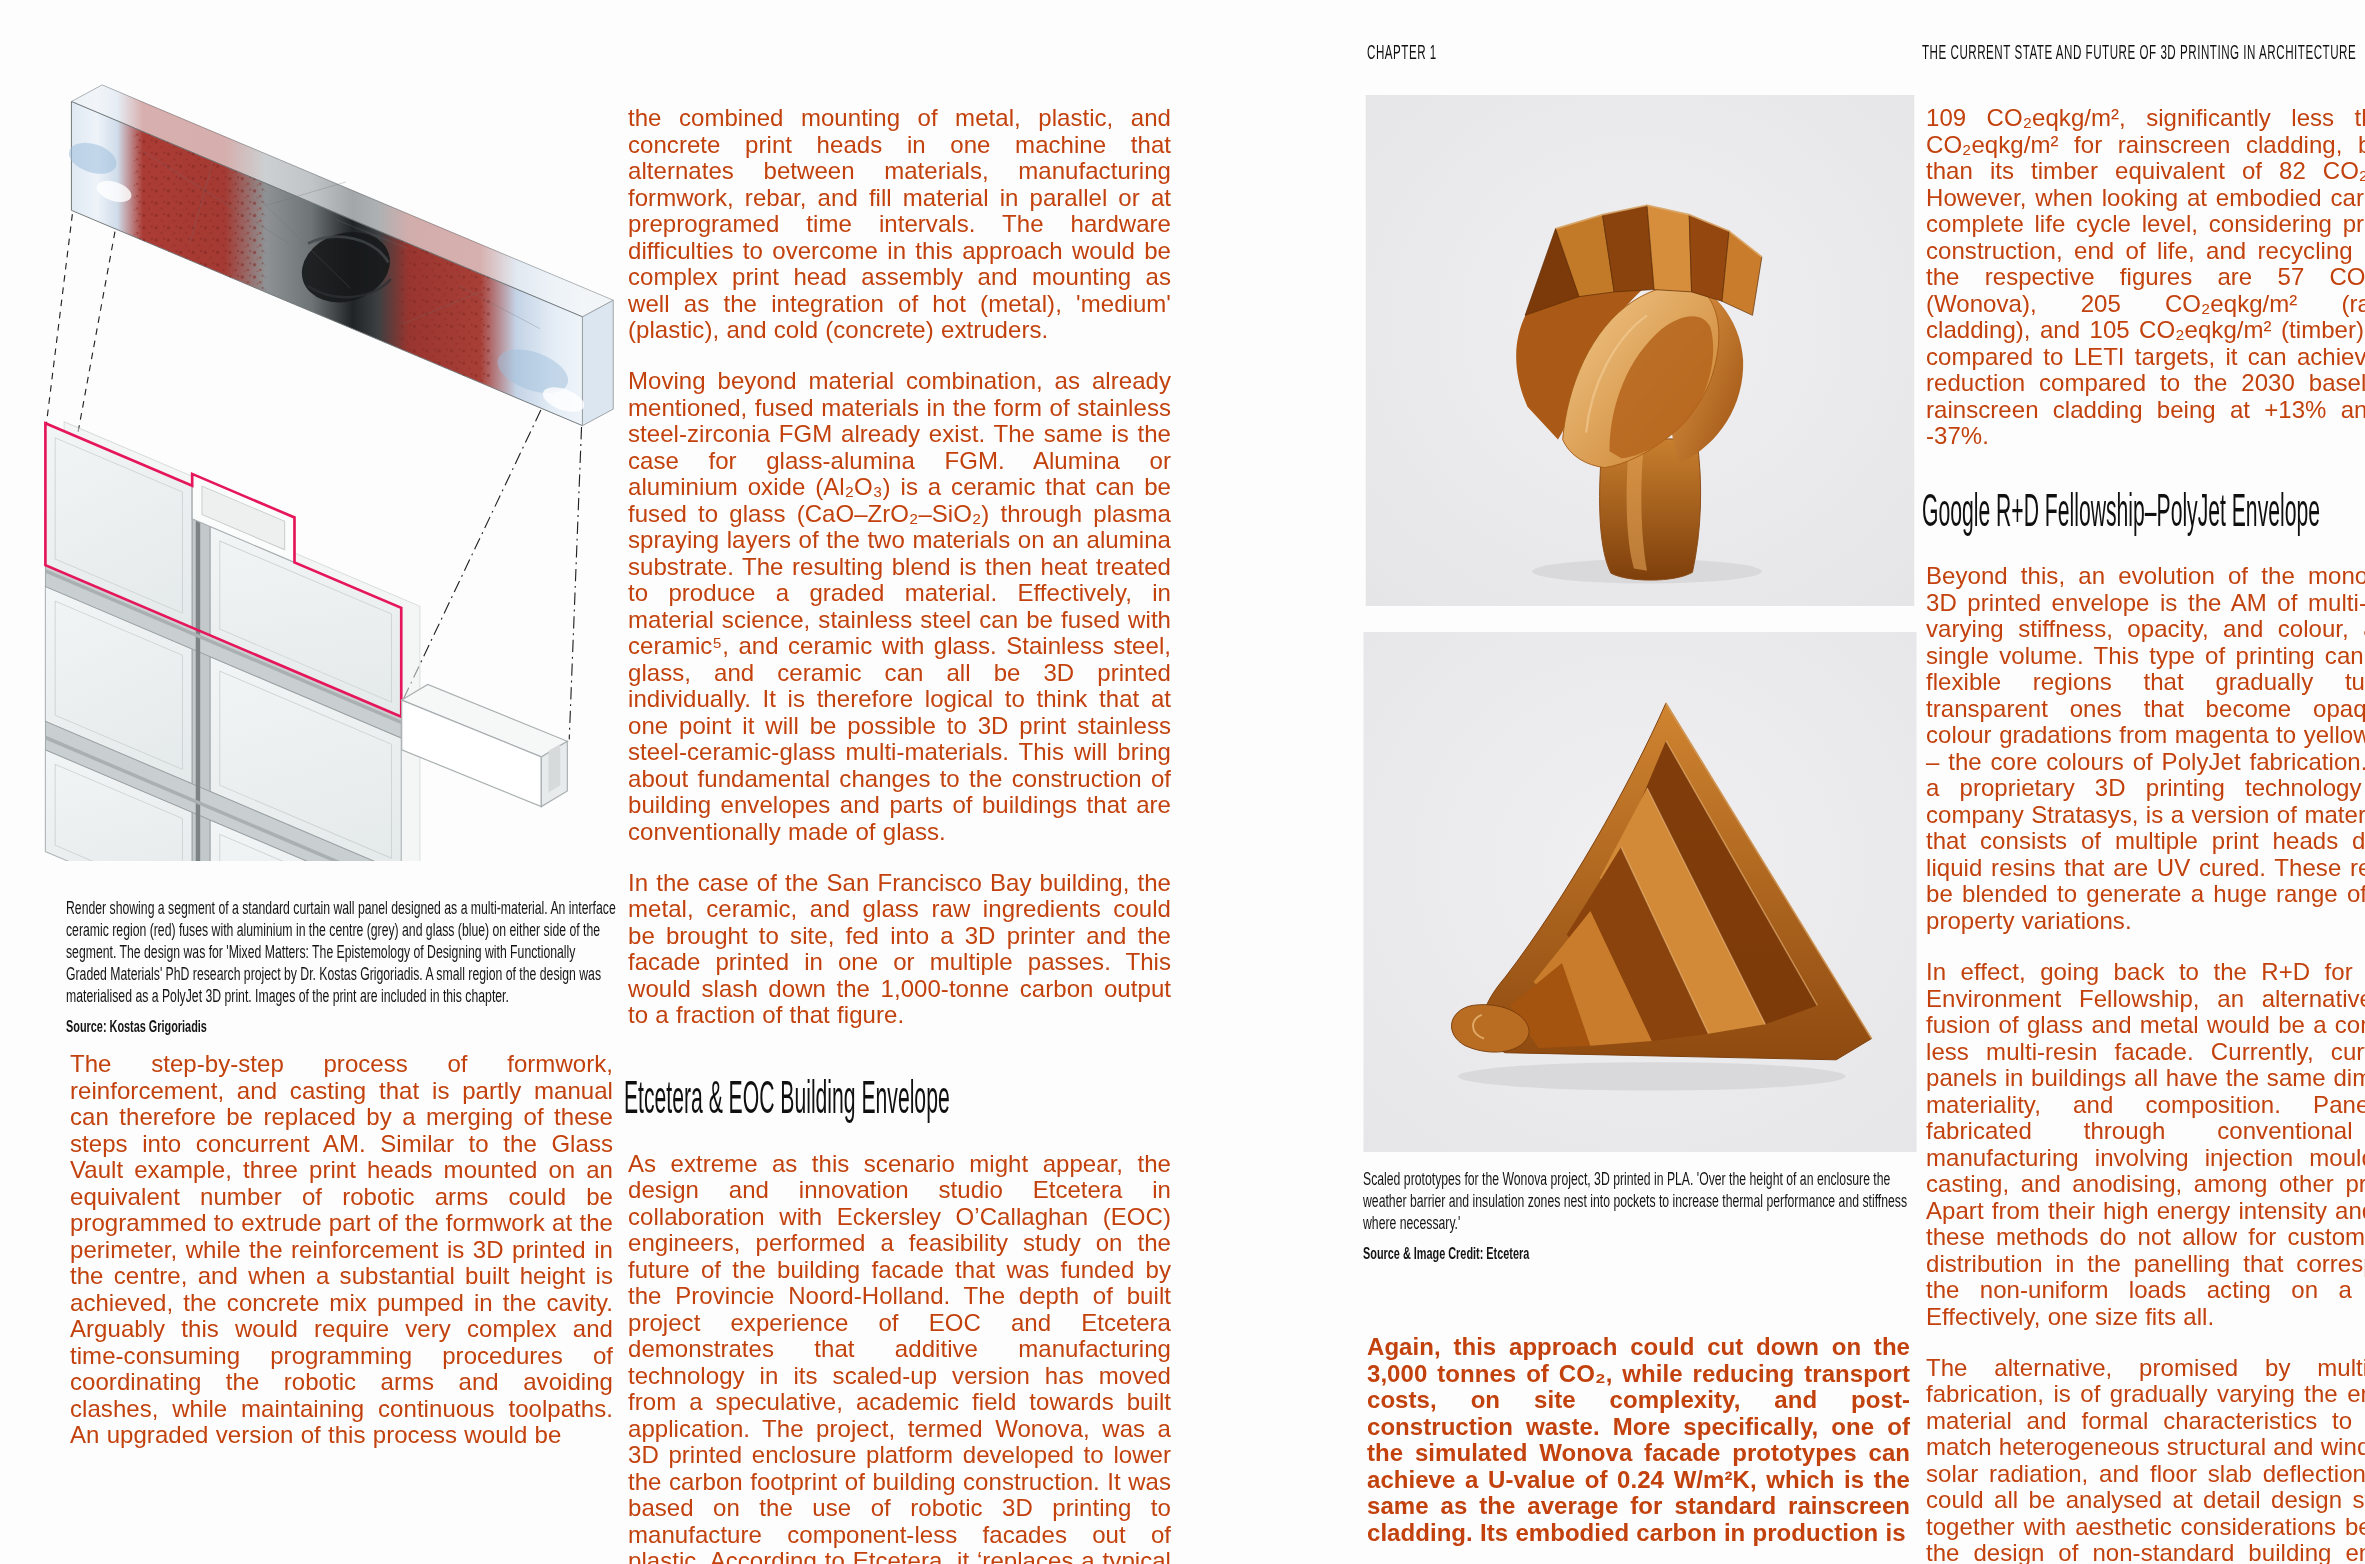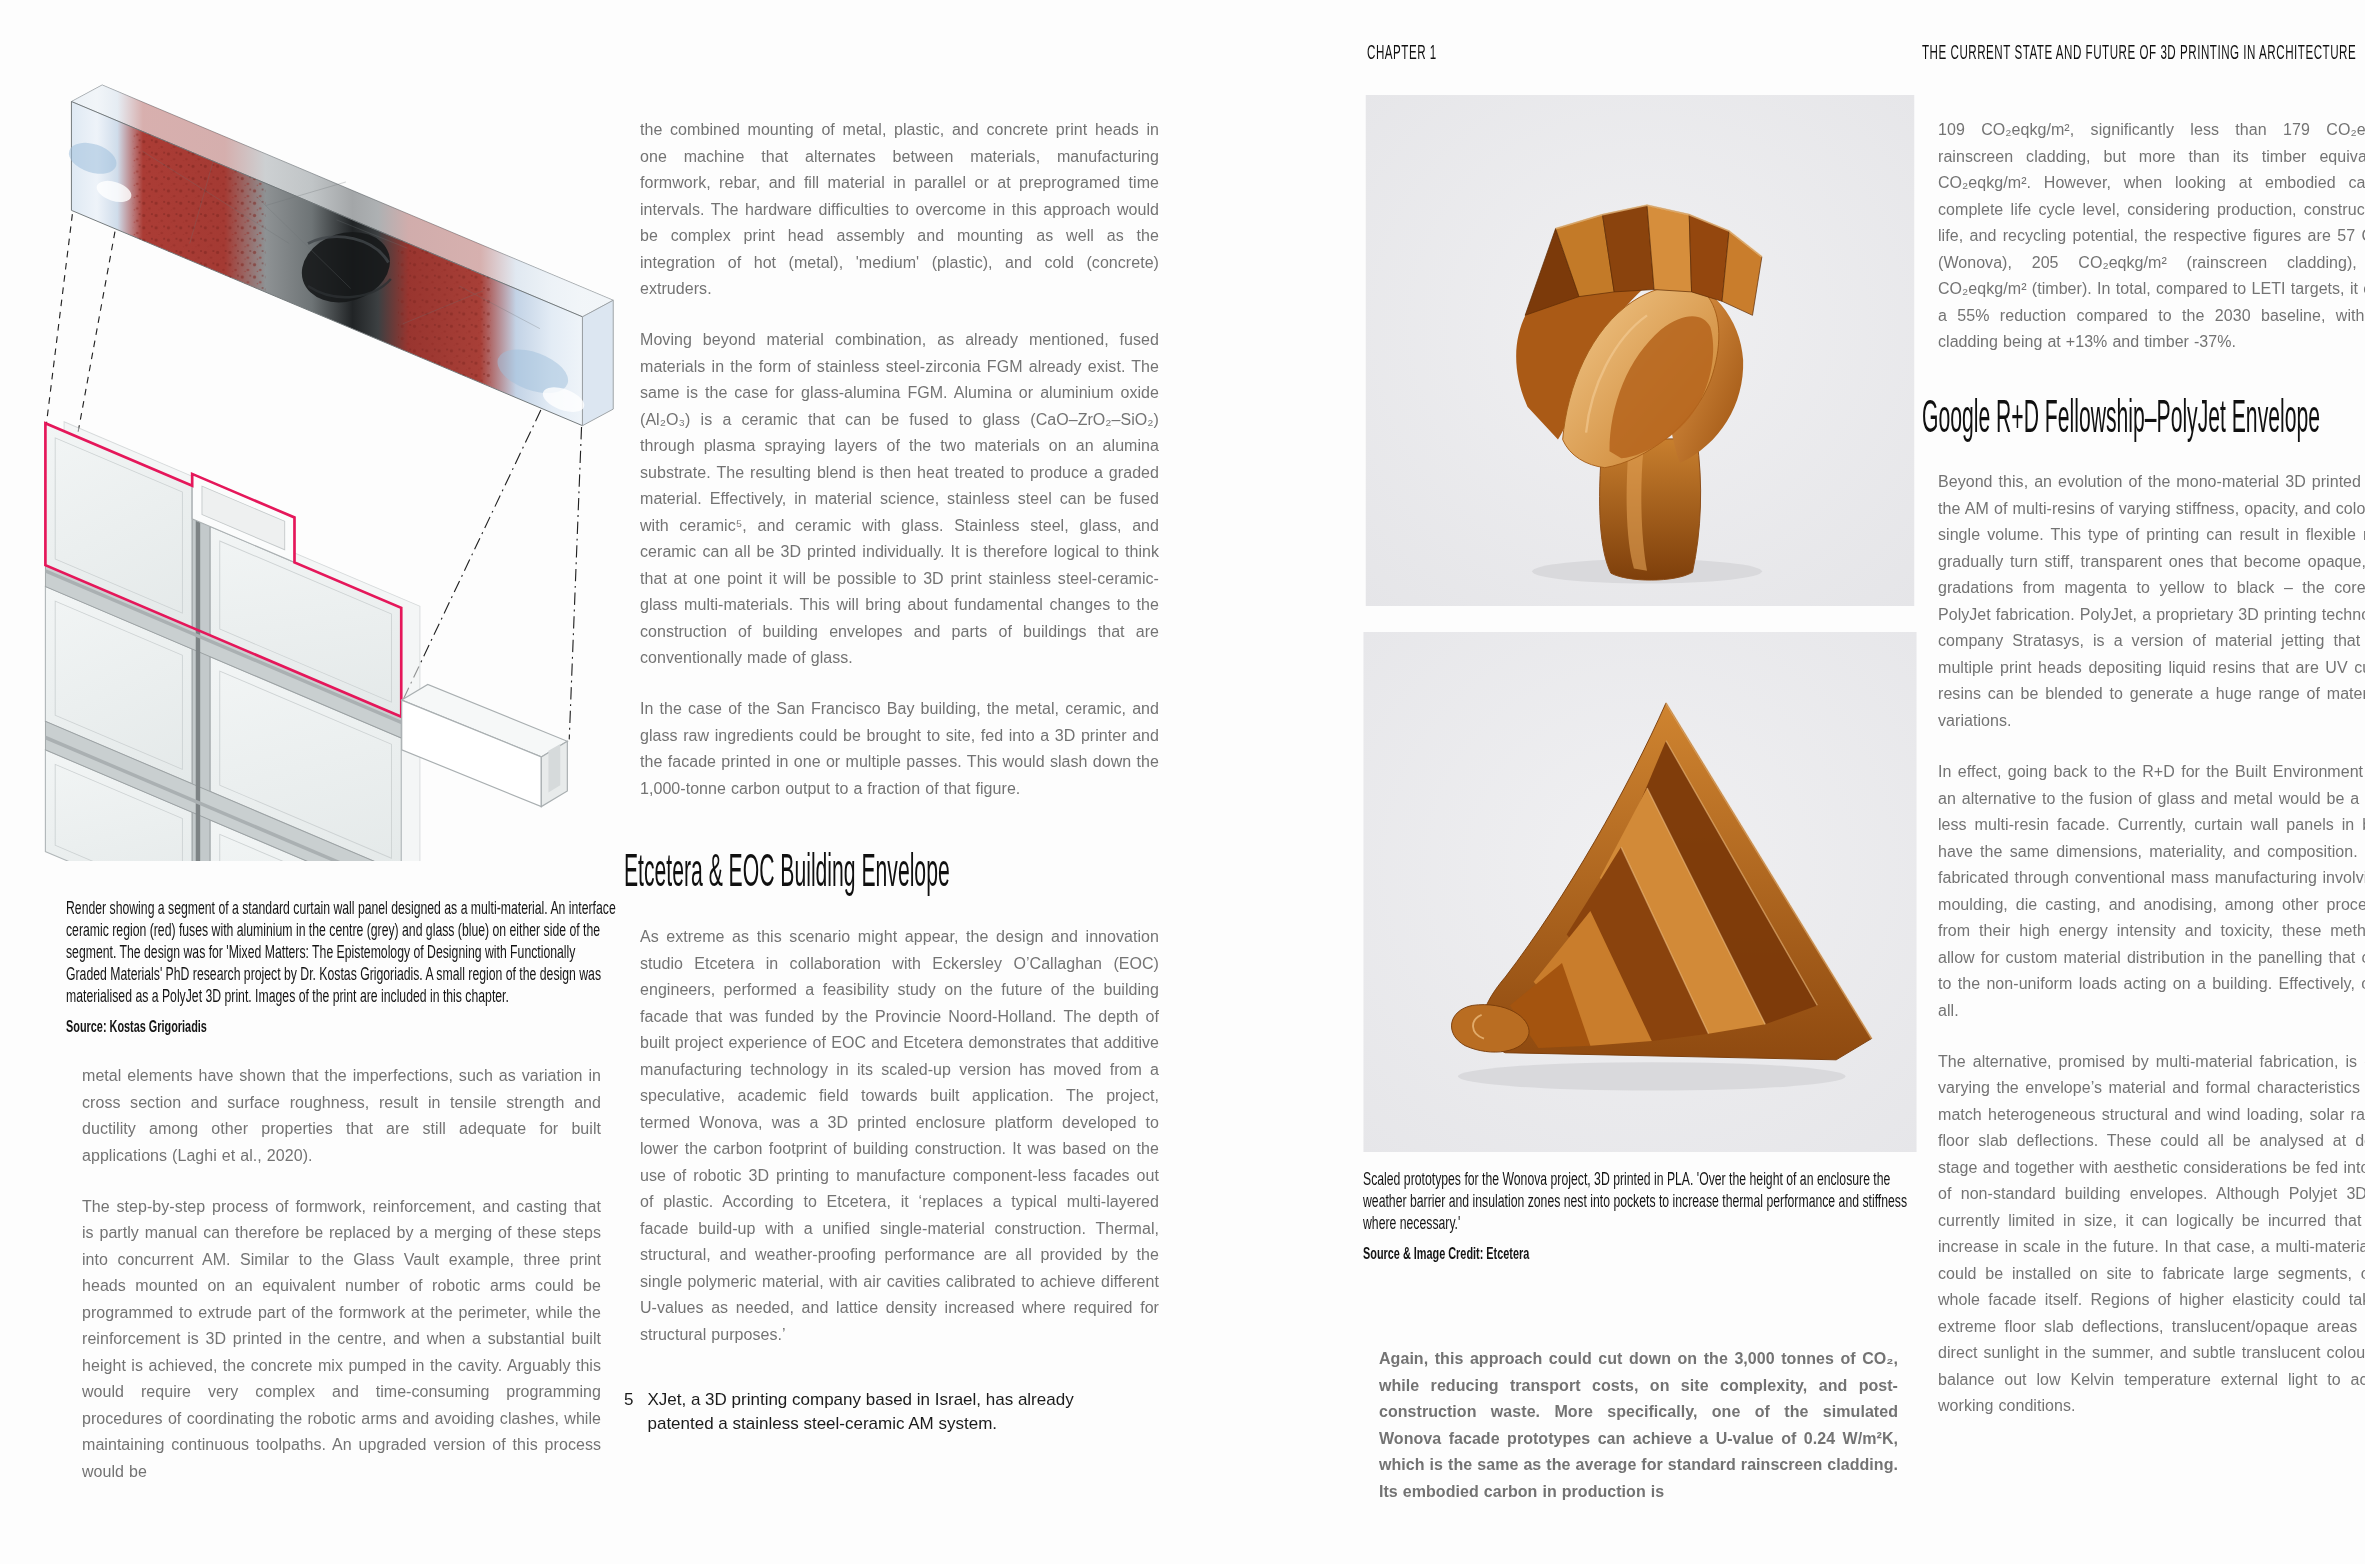--- a/index.html
+++ b/index.html
@@ -9,22 +9,22 @@
     font-family:"Liberation Sans", sans-serif;
   }
   
   .runhead{
     position:absolute;top:41px;font-size:20px;font-weight:500;letter-spacing:0.9px;
     white-space:nowrap;transform:scaleX(0.58);transform-origin:left top;color:#111;
   }
   
   .col{position:absolute;}
   .col p{
-    margin:16px;font-size:16px;line-height:26.5px;text-align:justify;
-    letter-spacing:0.05px;word-spacing:0.5px;color:#737373;
+    margin:4px;font-size:24px;line-height:26.5px;text-align:justify;
+    letter-spacing:0.05px;word-spacing:0.5px;color:#c2410c;
   }
   .col p + p{margin-top:24.6px;}
   
   .display-heading{
     font-size:47px;line-height:1.02;font-weight:400;letter-spacing:0;
     white-space:nowrap;transform:scaleX(0.45);transform-origin:left top;
     color:#101010;margin:44px 0 30px 0;
   }
   
   .caption{
@@ -160,21 +160,20 @@
     </g>
   </svg>
 </figure>
 
 <div class="caption" style="left:66px;top:897px;">
   <div>Render showing a segment of a standard curtain wall panel designed as a multi-material. An interface ceramic region (red) fuses with aluminium in the centre (grey) and glass (blue) on either side of the segment. The design was for 'Mixed Matters: The Epistemology of Designing with Functionally Graded Materials' PhD research project by Dr. Kostas Grigoriadis. A small region of the design was materialised as a PolyJet 3D print. Images of the print are included in this chapter.</div>
   <div class="src">Source: Kostas Grigoriadis</div>
 </div>
 
 <div class="col" style="left:66px;top:1047px;width:551px;">
-  <p>metal elements have shown that the imperfections, such as variation in cross section and surface roughness, result in tensile strength and ductility among other properties that are still adequate for built applications (Laghi et al., 2020).</p>
   <p>The step-by-step process of formwork, reinforcement, and casting that is partly manual can therefore be replaced by a merging of these steps into concurrent AM. Similar to the Glass Vault example, three print heads mounted on an equivalent number of robotic arms could be programmed to extrude part of the formwork at the perimeter, while the reinforcement is 3D printed in the centre, and when a substantial built height is achieved, the concrete mix pumped in the cavity. Arguably this would require very complex and time-consuming programming procedures of coordinating the robotic arms and avoiding clashes, while maintaining continuous toolpaths. An upgraded version of this process would be</p>
 </div>
 
 <div class="col" style="left:624px;top:101px;width:551px;">
   <p>the combined mounting of metal, plastic, and concrete print heads in one machine that alternates between materials, manufacturing formwork, rebar, and fill material in parallel or at preprogramed time intervals. The hardware difficulties to overcome in this approach would be complex print head assembly and mounting as well as the integration of hot (metal), 'medium' (plastic), and cold (concrete) extruders.</p>
   <p>Moving beyond material combination, as already mentioned, fused materials in the form of stainless steel-zirconia FGM already exist. The same is the case for glass-alumina FGM. Alumina or aluminium oxide (Al₂O₃) is a ceramic that can be fused to glass (CaO–ZrO₂–SiO₂) through plasma spraying layers of the two materials on an alumina substrate. The resulting blend is then heat treated to produce a graded material. Effectively, in material science, stainless steel can be fused with ceramic⁵, and ceramic with glass. Stainless steel, glass, and ceramic can all be 3D printed individually. It is therefore logical to think that at one point it will be possible to 3D print stainless steel-ceramic-glass multi-materials. This will bring about fundamental changes to the construction of building envelopes and parts of buildings that are conventionally made of glass.</p>
   <p>In the case of the San Francisco Bay building, the metal, ceramic, and glass raw ingredients could be brought to site, fed into a 3D printer and the facade printed in one or multiple passes. This would slash down the 1,000-tonne carbon output to a fraction of that figure.</p>
   <div class="display-heading">Etcetera &amp; EOC Building Envelope</div>
   <p>As extreme as this scenario might appear, the design and innovation studio Etcetera in collaboration with Eckersley O’Callaghan (EOC) engineers, performed a feasibility study on the future of the building facade that was funded by the Provincie Noord-Holland. The depth of built project experience of EOC and Etcetera demonstrates that additive manufacturing technology in its scaled-up version has moved from a speculative, academic field towards built application. The project, termed Wonova, was a 3D printed enclosure platform developed to lower the carbon footprint of building construction. It was based on the use of robotic 3D printing to manufacture component-less facades out of plastic. According to Etcetera, it ‘replaces a typical multi-layered facade build-up with a unified single-material construction. Thermal, structural, and weather-proofing performance are all provided by the single polymeric material, with air cavities calibrated to achieve different U-values as needed, and lattice density increased where required for structural purposes.’</p>
   <div class="footnote">

